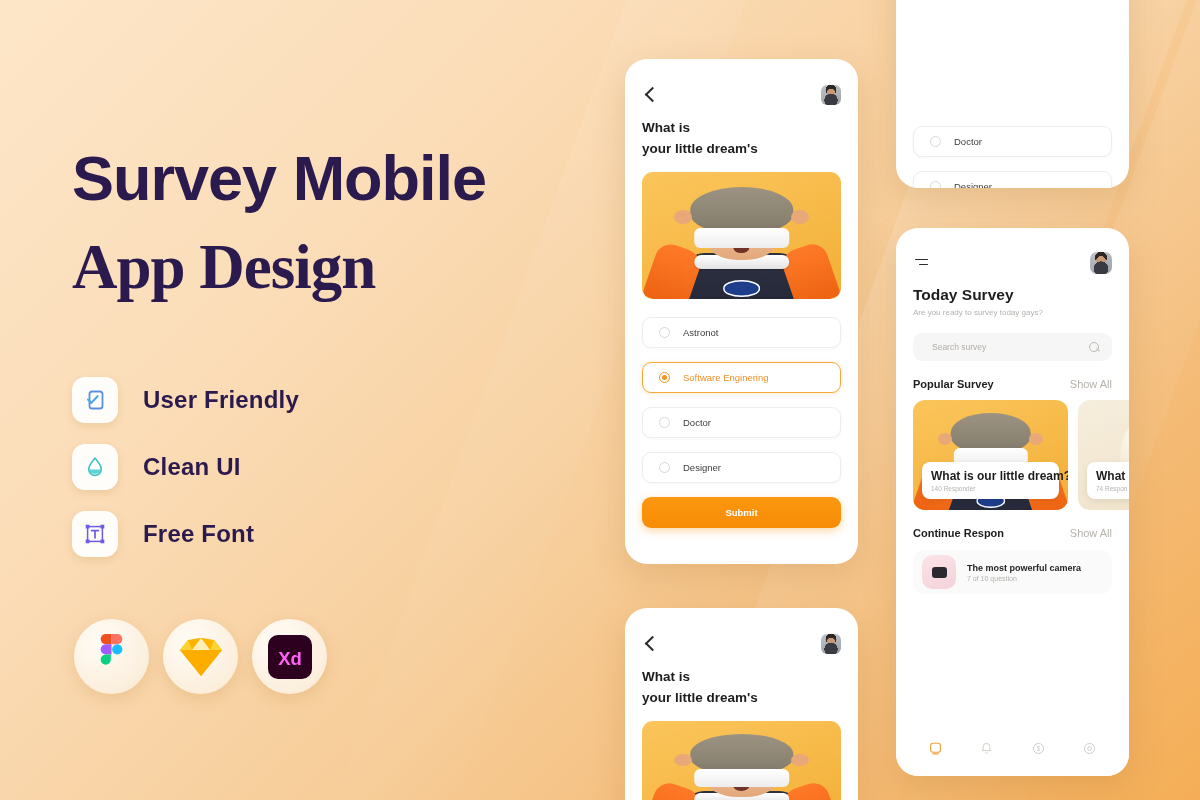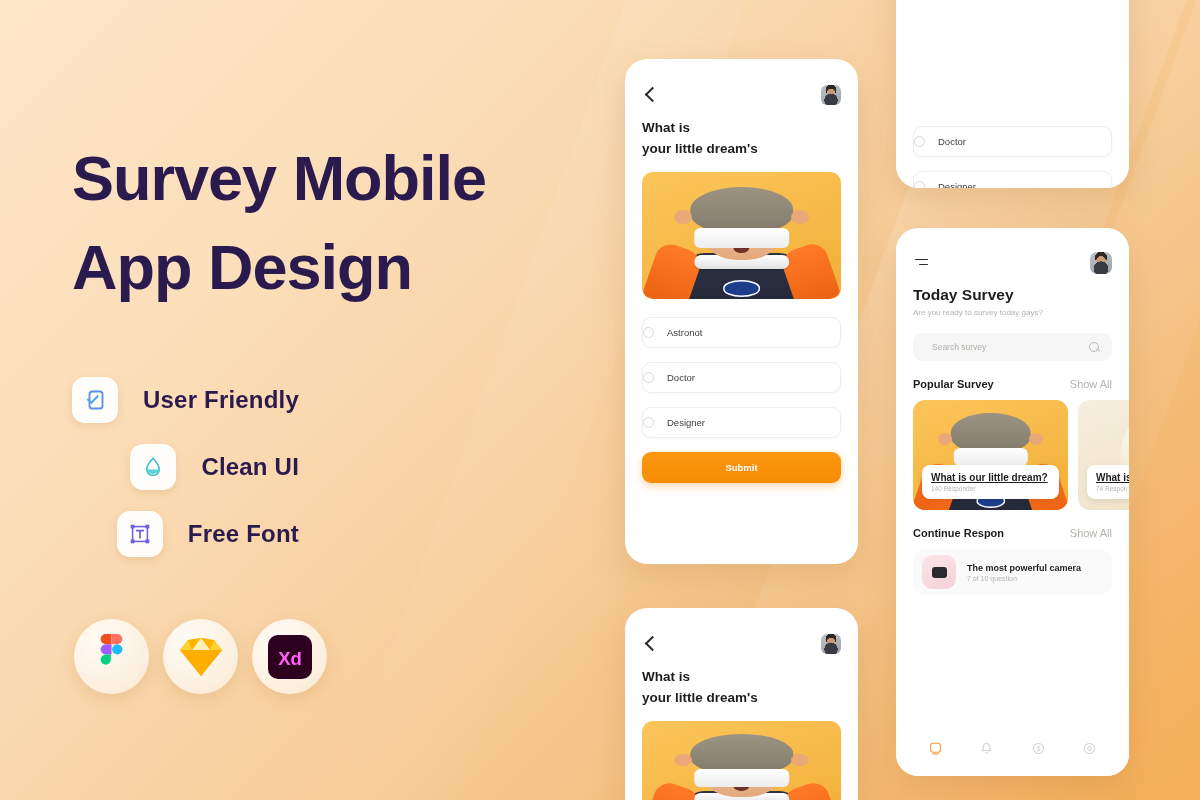--- a/index.html
+++ b/index.html
@@ -20,24 +20,24 @@
   .s2 { left:1040px; top:-60px; width:120px; height:980px; opacity:.6; }
   .s3 { left:470px; top:-60px; width:120px; height:980px; opacity:.45; }
 
   
   .left { position:absolute; left:72px; top:16px; width:520px; height:800px; }
   .headline {
     position:absolute; top:118px; left:0; width:520px;
     font-size:63px; line-height:1.42; font-weight:bold;
     letter-spacing:-1px; color:#2B1A4D;
   }
-  .headline .l2 { display:block; }
+  .headline .l2 { display:block;font-family:Liberation Serif, serif; }
 
   .features { position:absolute; top:350px; left:0; }
-  .feature-row { display:flex; align-items:center; height:67px;justify-content:flex-end; }
+  .feature-row { display:flex; align-items:center; height:67px; }
   .feat-icon {
     width:46px; height:46px; border-radius:13px; background:#FFFDF9;
     box-shadow:0 3px 9px rgba(180,120,50,.18);
     display:flex; align-items:center; justify-content:center; flex:0 0 auto;
   }
   .feat-label { margin-left:25px; font-size:24px; font-weight:bold; color:#2B1A4D; letter-spacing:.2px; }
 
   .tools { position:absolute; top:603px; left:2px; display:flex; gap:14px; }
   .tool-badge {
     width:75px; height:75px; border-radius:50%;
@@ -134,21 +134,21 @@
     background:linear-gradient(180deg,#FFFFFF,#EDEDED);
   }
   .astro .hair {
     position:absolute; left:50%; bottom:56%; transform:translateX(-50%);
     width:34%; height:11%; border-radius:50% 50% 0 0; background:#221A14;
   }
 
   .opt-list { padding:18px 17px 0; }
   .opt {
     height:31px; border:1px solid #EDEDED; border-radius:9px; background:#fff;
-    display:flex; align-items:center; padding:0 0; margin-bottom:14px; cursor:pointer;
+    display:flex; align-items:center; padding:0 16px; margin-bottom:14px; cursor:pointer;
     box-shadow:0 1px 3px rgba(0,0,0,.035);
   }
   .opt .radio {
     width:11px; height:11px; border-radius:50%; border:1.3px solid #D8D8D8;
     flex:0 0 auto; position:relative;
   }
   .opt .otext { margin-left:13px; font-size:9.5px; color:#3C3C3C; }
   .opt.selected { border-color:#F4A93A; box-shadow:0 1px 5px rgba(244,169,58,.24); }
   .opt.selected .radio { border-color:#F59222; }
   .opt.selected .radio:after {
@@ -212,21 +212,21 @@
     position:absolute; right:-14px; bottom:8px; width:72px; height:90px;
     background:linear-gradient(180deg,#FFFDF6,#F0E3C6);
     border-radius:50% 50% 44% 44%;
     box-shadow:inset -6px -6px 12px rgba(205,180,135,.38);
   }
   .pop-cap {
     position:absolute; left:9px; right:9px; bottom:11px;
     background:#fff; border-radius:8px; padding:7px 9px;
     box-shadow:0 2px 6px rgba(0,0,0,.08);
   }
-  .pop-cap .t { font-size:10px; font-weight:bold; color:#1D1D1F; white-space:nowrap;text-decoration:underline; }
+  .pop-cap .t { font-size:12px; font-weight:bold; color:#1D1D1F; white-space:nowrap; }
   .pop-cap .s { font-size:6.5px; color:#B6B2AD; margin-top:2px; white-space:nowrap; }
 
   .cont-item {
     margin:11px 17px 0; height:44px; border-radius:11px; background:#FAFAFA;
     display:flex; align-items:center; padding:0 9px; cursor:pointer;
   }
   .cont-thumb { width:34px; height:34px; border-radius:10px; flex:0 0 auto; overflow:hidden; position:relative; }
   .cont-thumb.music { background:linear-gradient(160deg,#D9D9DE,#B9B6BC); }
   .cont-thumb.music:after {
     content:""; position:absolute; left:50%; top:46%; transform:translateX(-50%);
@@ -362,20 +362,24 @@
       <div class="helmet"></div>
       <div class="visor"></div>
       <div class="hand-l"></div>
         <div class="hand-r"></div>
     </div>
   </div>
   <div class="opt-list">
     <div class="opt">
       <span class="radio"></span>
       <span class="otext">Astronot</span>
+    </div>
+    <div class="opt selected">
+      <span class="radio"></span>
+      <span class="otext">Software Enginering</span>
     </div>
     <div class="opt">
       <span class="radio"></span>
       <span class="otext">Doctor</span>
     </div>
     <div class="opt">
       <span class="radio"></span>
       <span class="otext">Designer</span>
     </div>
   </div>

